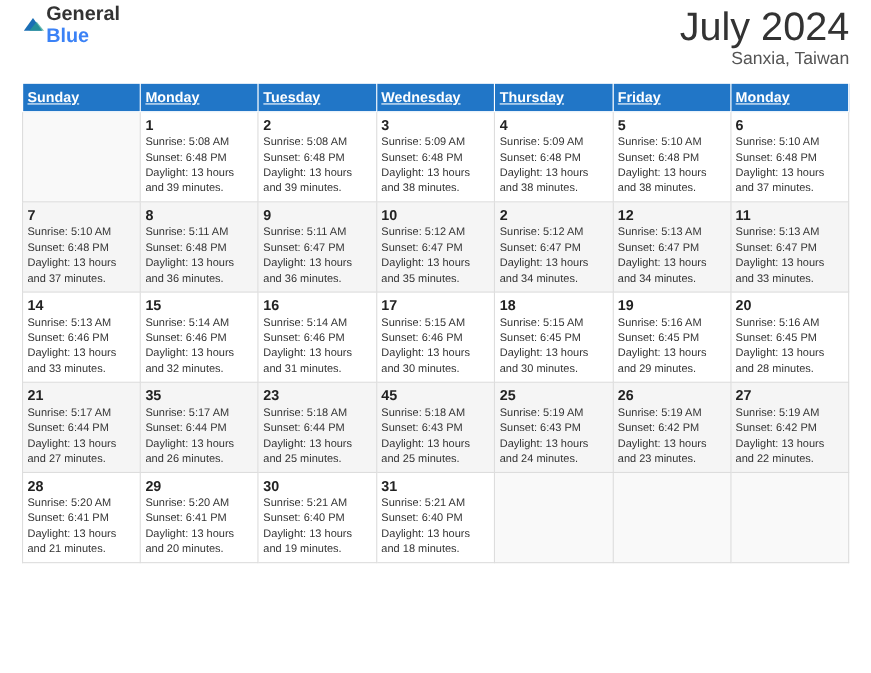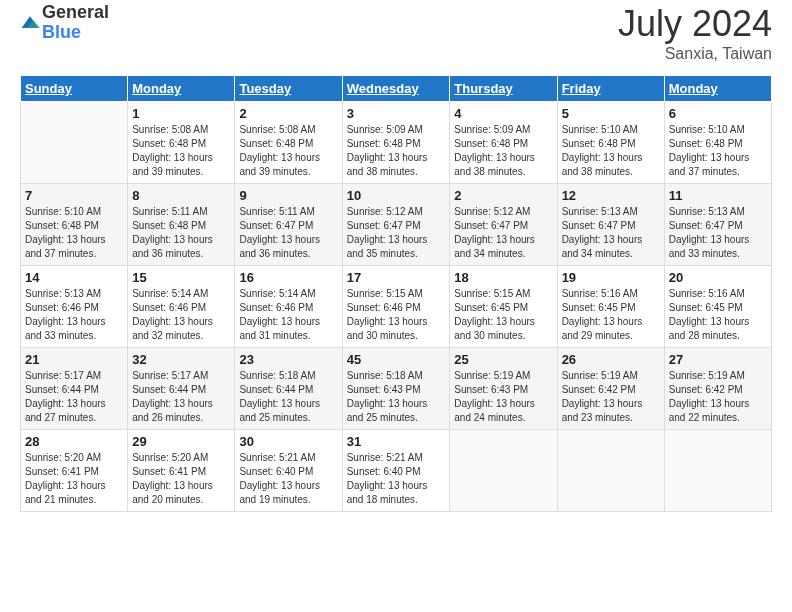--- a/index.html
+++ b/index.html
@@ -212,21 +212,21 @@
             <div class="day-number">20</div>
             <div class="day-info">Sunrise: 5:16 AM<br>Sunset: 6:45 PM<br>Daylight: 13 hours<br>and 28 minutes.</div>
           </td>
         </tr>
         <tr>
           <td>
             <div class="day-number">21</div>
             <div class="day-info">Sunrise: 5:17 AM<br>Sunset: 6:44 PM<br>Daylight: 13 hours<br>and 27 minutes.</div>
           </td>
           <td>
-            <div class="day-number">32</div>
+            <div class="day-number">35</div>
             <div class="day-info">Sunrise: 5:17 AM<br>Sunset: 6:44 PM<br>Daylight: 13 hours<br>and 26 minutes.</div>
           </td>
           <td>
             <div class="day-number">23</div>
             <div class="day-info">Sunrise: 5:18 AM<br>Sunset: 6:44 PM<br>Daylight: 13 hours<br>and 25 minutes.</div>
           </td>
           <td>
             <div class="day-number">45</div>
             <div class="day-info">Sunrise: 5:18 AM<br>Sunset: 6:43 PM<br>Daylight: 13 hours<br>and 25 minutes.</div>
           </td>

